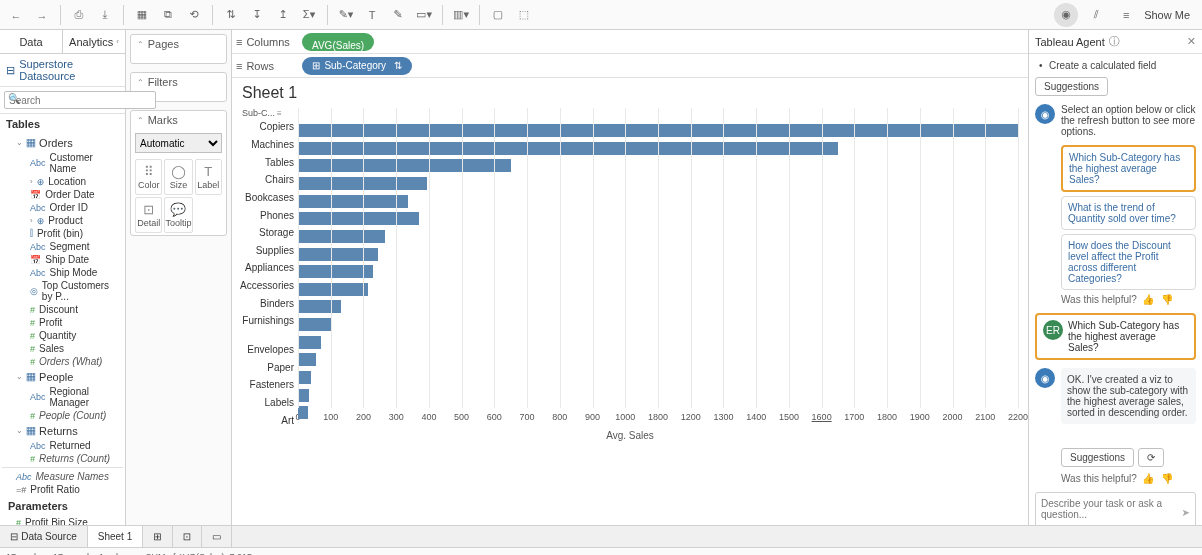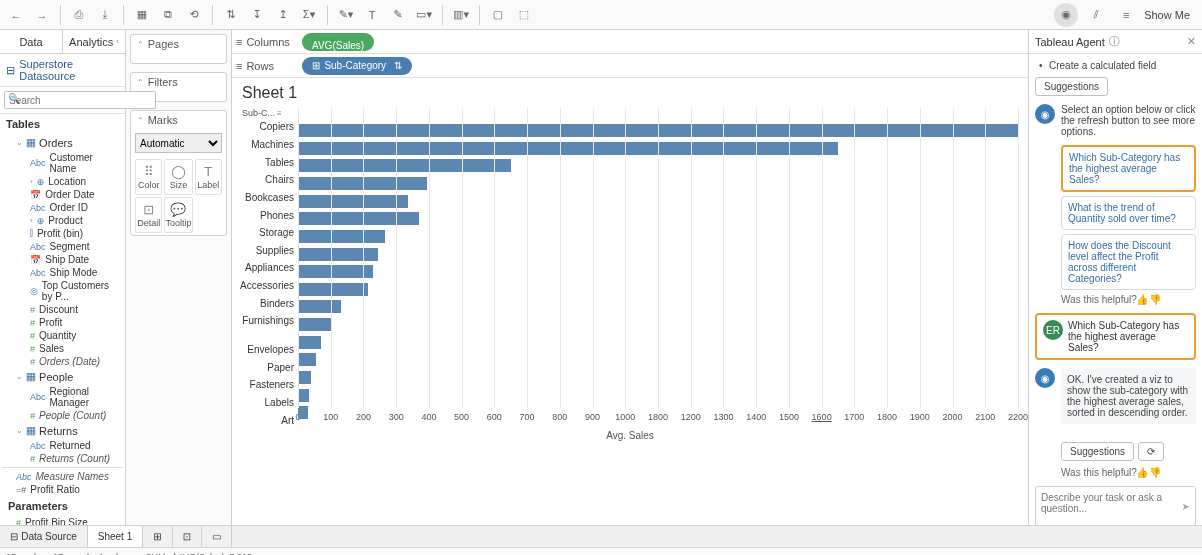--- a/index.html
+++ b/index.html
@@ -69,22 +69,22 @@
 .agent-body { flex:1; overflow-y:auto; padding:6px; font-size:10px;color:#444;}
 .agent-bullet { padding-left:14px; position:relative; margin-bottom:6px;}
 .agent-bullet::before{content:"•";position:absolute;left:4px;}
 .agent-btn { border:1px solid #c0c0c0; border-radius:3px; padding:3px 8px; font-size:10px; background:#fff; cursor:pointer; display:inline-block;}
 .agent-msg { display:flex; gap:6px; margin-bottom:8px;}
 .agent-avatar { width:20px;height:20px;border-radius:50%;background:#3a7bb8;color:#fff;display:flex;align-items:center;justify-content:center;font-size:10px;flex-shrink:0;}
 .agent-avatar.user{background:#3a8a55;}
 .agent-card { border:1px solid #d8d8d8; border-radius:4px; padding:5px 6px; font-size:10px; color:#3a6ea5; cursor:pointer; margin-bottom:4px;}
 .agent-card.hl { border:2px solid #e8a030;}
 .agent-usermsg { border:2px solid #e8a030; border-radius:4px; padding:5px 6px; font-size:10px; color:#333; display:flex;gap:5px;align-items:flex-start;margin-bottom:8px;}
-.agent-resp { background:#f4f6f8; border-radius:4px; padding:6px; font-size:10px; color:#444; margin-bottom:10px;}
-.agent-helpful { font-size:10px; color:#666; display:flex;align-items:center;margin-bottom:8px;}
+.agent-resp { background:#f4f6f8; border-radius:4px; padding:6px; font-size:10px; color:#444; margin-bottom:16px;}
+.agent-helpful { font-size:10px; color:#666; display:flex;align-items:center;gap:6px;margin-bottom:8px;}
 .agent-input { border:1px solid #d0d0d0; border-radius:3px; padding:5px; display:flex;gap:4px;align-items:center;}
 .agent-input textarea{flex:1;border:none;resize:none;height:28px;font-size:10px;color:#888;outline:none;}
 
 
 .bottom-tabs { height:22px; background:#f0f0f0; border-top:1px solid #d0d0d0; display:flex;align-items:stretch;}
 .btab { padding:0 10px; display:flex;align-items:center;font-size:10px;border-right:1px solid #d0d0d0;cursor:pointer;}
 .btab.active{background:#fff;}
 .statusbar { height:18px; background:#fafafa; border-top:1px solid #d0d0d0; display:flex;align-items:center;padding:0 6px;font-size:9px;color:#666;gap:10px;}
 
 .caret{font-size:8px;color:#888;}
@@ -204,21 +204,21 @@
       <div class="lp-field">
           <span class="ico-meas">#</span>
           <span>Quantity</span>
         </div>
       <div class="lp-field">
           <span class="ico-meas">#</span>
           <span>Sales</span>
         </div>
       <div class="lp-field lp-italic">
           <span class="ico-meas">#</span>
-          <span>Orders (Date)</span>
+          <span>Orders (What)</span>
         </div>
       <div class="lp-group">
           <span class="caret">⌄</span>
           <span style="color:#4878a8;">▦</span>
           <span>People</span>
         </div>
       <div class="lp-field">
           <span class="ico-dim">Abc</span>
           <span>Regional Manager</span>
         </div>

